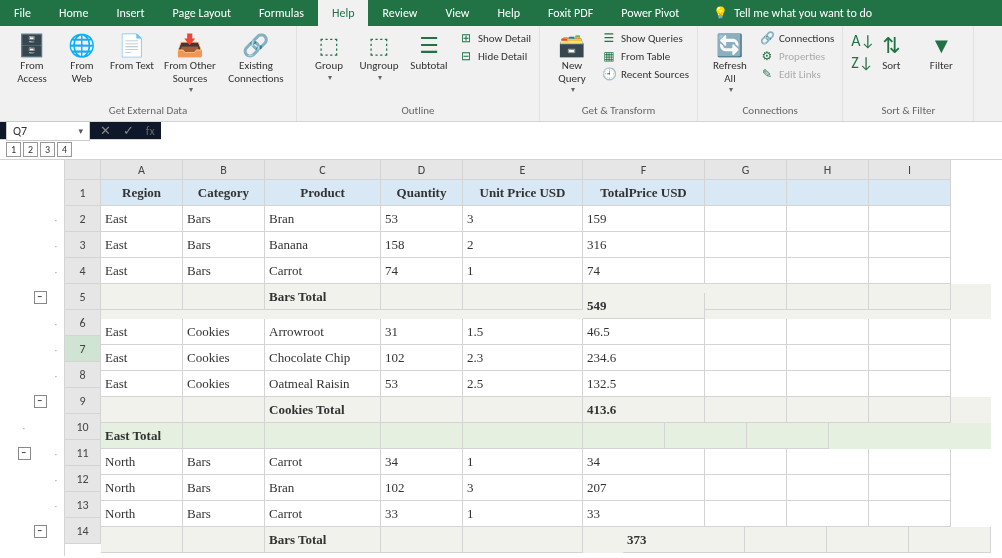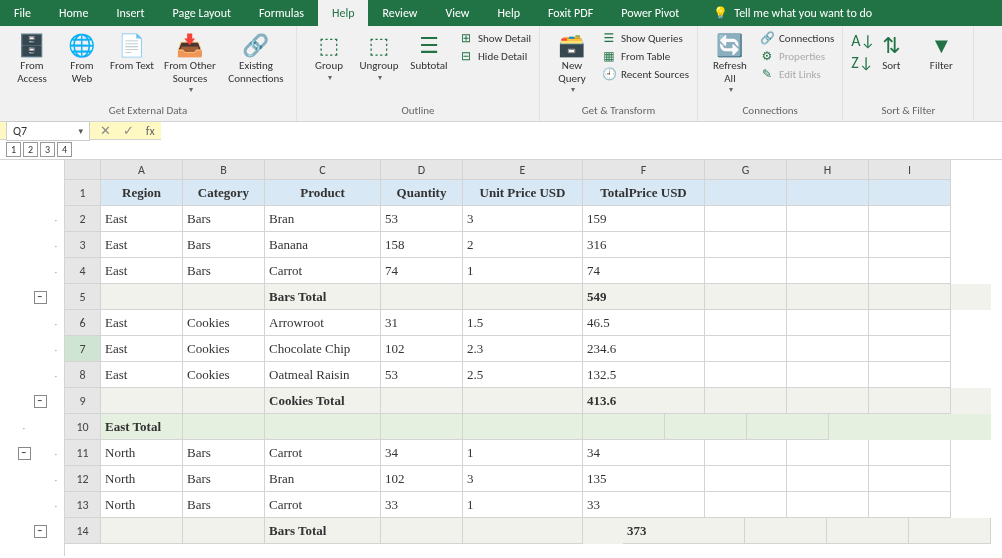--- a/index.html
+++ b/index.html
@@ -12,21 +12,21 @@
 .group{display:flex;flex-direction:column;border-right:1px solid #e1e1e1;padding:4px 8px 0}
 .group-items{display:flex;gap:2px;align-items:flex-start;flex:1}
 .group-label{text-align:center;font-size:11px;color:#666;padding:2px 0 4px}
 .big-btn{display:flex;flex-direction:column;align-items:center;width:48px;padding:2px 2px 0;font-size:11px;text-align:center;line-height:1.15;cursor:pointer}
 .big-btn .ico{font-size:22px;height:28px;display:flex;align-items:center;color:#217346}
 .big-btn.wide{width:64px}
 .small-list{display:flex;flex-direction:column;gap:2px;font-size:11px;padding-left:4px}
 .small-item{display:flex;align-items:center;gap:5px;cursor:pointer;padding:1px 0;white-space:nowrap}
 .small-item .si{font-size:12px;color:#217346;width:14px;text-align:center}
 .two-btn{display:flex;flex-direction:column;align-items:center;gap:1px}
-.formula-bar{display:flex;align-items:center;border-bottom:1px solid #d4d4d4;height:18px;background:#fef9c3}
+.formula-bar{display:flex;align-items:center;border-bottom:1px solid #d4d4d4;height:18px;background:#0f172a}
 .namebox{width:84px;border:1px solid #ccc;margin:2px 4px 2px 6px;padding:2px 6px;font-size:12px;display:flex;align-items:center;justify-content:space-between;background:#fff}
 .fn-btn{padding:0 6px;color:#888;font-size:13px}
 .fx{color:#666;padding:0 6px}
 .formula-input{flex:1;border:none;outline:none;padding:2px 4px;font-size:12px}
 .outline-levels{display:flex;gap:2px;padding:2px 4px 2px 6px;border-bottom:1px solid #d4d4d4;font-size:10px;background:#fff}
 .outline-levels .lvl{border:1px solid #999;width:15px;height:15px;display:flex;align-items:center;justify-content:center;cursor:pointer}
 .sheet-area{display:flex;height:396px;background:#fff}
 .outline-col{display:flex;border-right:1px solid #d4d4d4}
 .oc{width:16px;display:flex;flex-direction:column}
 .oc-cell{height:26px;display:flex;align-items:center;justify-content:center;font-size:10px}
@@ -396,21 +396,21 @@
             <div class="cell" style="width: 82px;"></div>
             <div class="cell" style="width: 82px;"></div>
             <div class="cell" style="width: 82px;"></div>
           </div>
           <div class="row sub">
             <div class="cell" style="width: 82px;"></div>
             <div class="cell" style="width: 82px;"></div>
             <div class="cell" style="width: 116px;">Bars Total</div>
             <div class="cell" style="width: 82px;"></div>
             <div class="cell" style="width: 120px;"></div>
-            <div class="cell" style="width: 122px;">549</div>
+            <div class="cell" style="width: 122px; margin-top: 9px;">549</div>
             <div class="cell" style="width: 82px;"></div>
             <div class="cell" style="width: 82px;"></div>
             <div class="cell" style="width: 82px;"></div>
           </div>
           <div class="row">
             <div class="cell" style="width: 82px;">East</div>
             <div class="cell" style="width: 82px;">Cookies</div>
             <div class="cell" style="width: 116px;">Arrowroot</div>
             <div class="cell" style="width: 82px;">31</div>
             <div class="cell" style="width: 120px;">1.5</div>
@@ -472,21 +472,21 @@
             <div class="cell" style="width: 82px;"></div>
             <div class="cell" style="width: 82px;"></div>
             <div class="cell" style="width: 82px;"></div>
           </div>
           <div class="row">
             <div class="cell" style="width: 82px;">North</div>
             <div class="cell" style="width: 82px;">Bars</div>
             <div class="cell" style="width: 116px;">Bran</div>
             <div class="cell" style="width: 82px;">102</div>
             <div class="cell" style="width: 120px;">3</div>
-            <div class="cell" style="width: 122px;">135</div>
+            <div class="cell" style="width: 122px;">207</div>
             <div class="cell" style="width: 82px;"></div>
             <div class="cell" style="width: 82px;"></div>
             <div class="cell" style="width: 82px;"></div>
           </div>
           <div class="row">
             <div class="cell" style="width: 82px;">North</div>
             <div class="cell" style="width: 82px;">Bars</div>
             <div class="cell" style="width: 116px;">Carrot</div>
             <div class="cell" style="width: 82px;">33</div>
             <div class="cell" style="width: 120px;">1</div>

